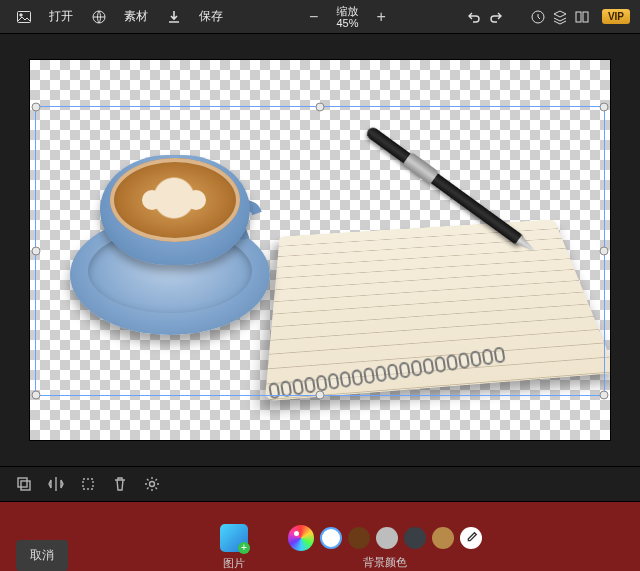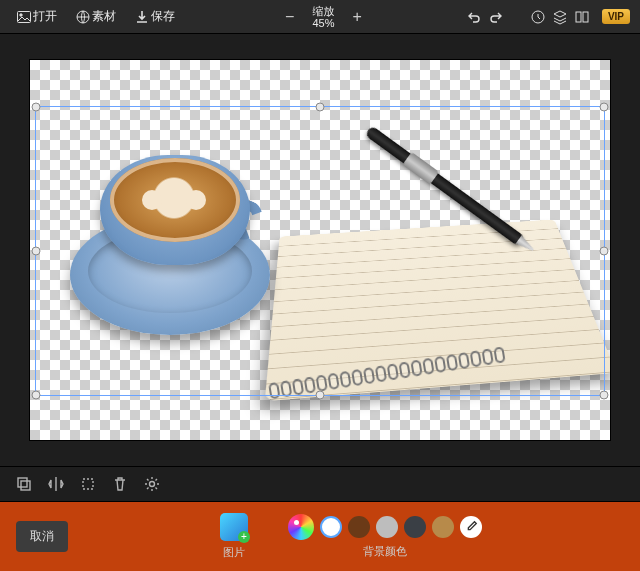--- a/index.html
+++ b/index.html
@@ -1,18 +1,18 @@
 <!DOCTYPE html>
 <html><head>
 <meta charset="utf-8">
 <style>
   html,body{margin:0;padding:0;width:640px;height:571px;background:#1e1e1e;font-family:"Microsoft YaHei",Arial,sans-serif;color:#e8e8e8;font-size:12px;overflow:hidden}
   *{box-sizing:border-box}
   .toolbar{height:34px;background:#2a2a2a;display:flex;align-items:center;padding:0 10px;gap:6px;border-bottom:1px solid #000}
-  .tbtn{display:flex;align-items:center;gap:1px;padding:4px 6px;border-radius:3px;cursor:pointer}
+  .tbtn{display:flex;align-items:center;gap:17px;padding:4px 6px;border-radius:3px;cursor:pointer}
   .ico{display:inline-flex;align-items:center;justify-content:center;width:16px;height:16px}
   .ico svg{width:16px;height:16px;fill:#ddd;stroke:#ddd}
   .zoom{display:flex;flex-direction:column;align-items:center;line-height:12px;font-size:11px;margin:0 4px}
   .spacer{flex:1}
   .zbtn{font-size:16px;padding:0 8px;cursor:pointer;color:#ccc}
   .vip{background:linear-gradient(#f7c34a,#d99a1f);color:#3a2300;font-weight:bold;font-size:10px;padding:2px 6px;border-radius:3px;margin-left:6px}
   .canvas-area{position:relative;height:432px;background:#1e1e1e;display:flex;align-items:center;justify-content:center}
   .canvas{position:relative;width:580px;height:380px;background:#fff;
     background-image:
       linear-gradient(45deg,#cfcfcf 25%,transparent 25%),
@@ -41,21 +41,21 @@
   .notebook{position:absolute;left:245px;top:120px;width:310px;height:235px;background:linear-gradient(#f6eedd,#efe5cf);transform:perspective(700px) rotateX(48deg) rotateZ(-6deg);border-radius:6px 6px 10px 10px;box-shadow:-4px 10px 14px rgba(0,0,0,.35);
     background-image:repeating-linear-gradient(to bottom,transparent 0 17px,rgba(120,100,70,.35) 17px 18px),linear-gradient(#f6eedd,#efe5cf)}
   .spiral{position:absolute;left:238px;top:300px;width:300px;height:22px;transform:rotate(-9deg)}
   .spiral span{display:inline-block;width:10px;height:16px;border:2px solid #777;border-radius:6px;margin-right:2px;background:rgba(255,255,255,.2)}
   .pen{position:absolute;left:320px;top:120px;width:190px;height:12px;background:linear-gradient(#111,#333,#111);border-radius:6px;transform:rotate(36deg);box-shadow:1px 2px 4px rgba(0,0,0,.5)}
   .pen:before{content:"";position:absolute;right:-14px;top:1px;width:18px;height:10px;background:linear-gradient(#999,#ddd,#999);clip-path:polygon(0 0,100% 40%,100% 60%,0 100%)}
   .pen:after{content:"";position:absolute;left:48px;top:-2px;width:34px;height:16px;background:linear-gradient(#888,#ccc,#888);border-radius:4px}
   .edit-bar{height:36px;background:#1e1e1e;display:flex;align-items:center;gap:12px;padding:0 14px;border-top:1px solid #000;border-bottom:1px solid #000}
   .ebtn{width:20px;height:20px;display:flex;align-items:center;justify-content:center;cursor:pointer;opacity:.85}
   .ebtn svg{width:18px;height:18px;fill:none;stroke:#ccc;stroke-width:1.4}
-  .bottom{height:69px;background:#c2410c;display:flex;align-items:center;padding:0 16px;gap:10px}
+  .bottom{height:69px;background:#7f1d1d;display:flex;align-items:flex-end;padding:0 16px;gap:10px}
   .btn{padding:7px 14px;border-radius:4px;cursor:pointer;font-size:12px}
   .btn-cancel{background:#3c3c3c;color:#ddd}
   .btn-apply{background:#5aa7ff;color:#fff}
   .mid{flex:1;display:flex;align-items:center;justify-content:center;gap:40px}
   .chip{display:flex;flex-direction:column;align-items:center;gap:4px;font-size:11px;color:#ccc}
   .swatch-row{display:flex;align-items:center;gap:6px}
   .thumb{width:28px;height:28px;border-radius:5px;background:linear-gradient(135deg,#4ad6ff,#2a7bd4);position:relative;display:flex;align-items:center;justify-content:center}
   .thumb:after{content:"+";position:absolute;right:-2px;bottom:-2px;width:12px;height:12px;border-radius:50%;background:#36c24b;color:#fff;font-size:10px;line-height:12px;text-align:center}
   .palette{width:26px;height:26px;border-radius:50%;background:conic-gradient(#ff3b3b,#ffd23b,#4bff52,#3bd0ff,#6a3bff,#ff3bb2,#ff3b3b);position:relative}
   .palette:before{content:"";position:absolute;left:6px;top:6px;width:5px;height:5px;border-radius:50%;background:#fff}

